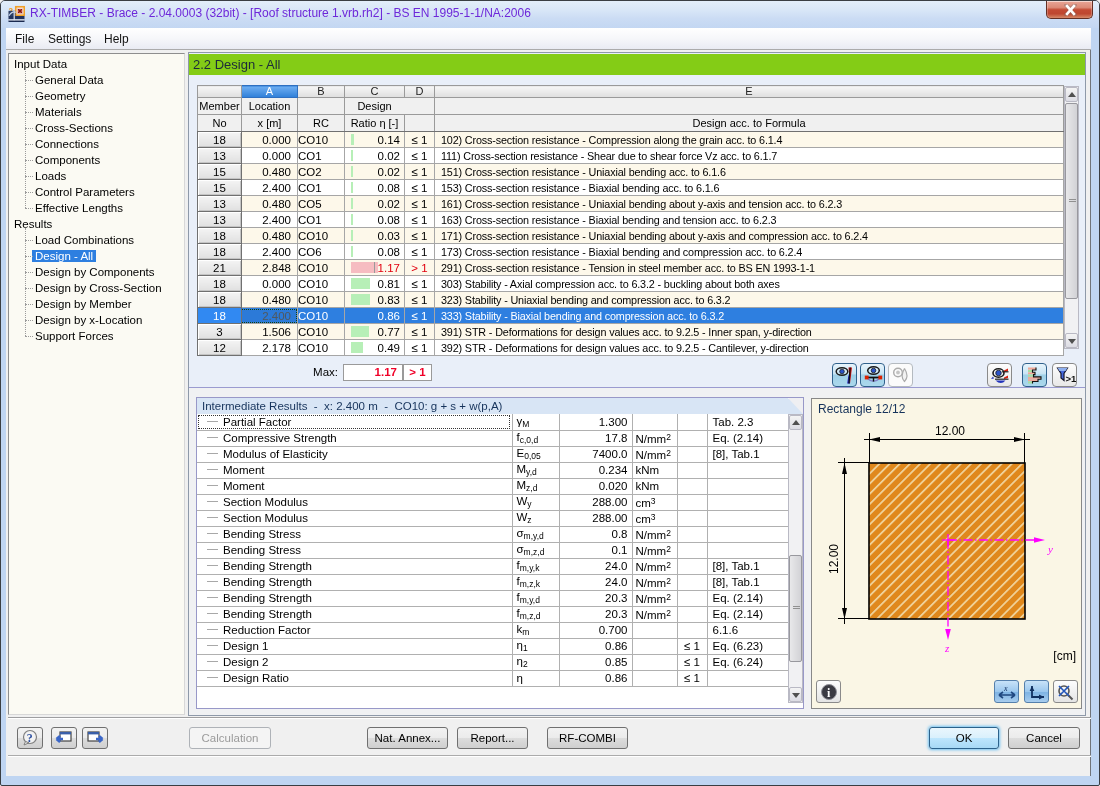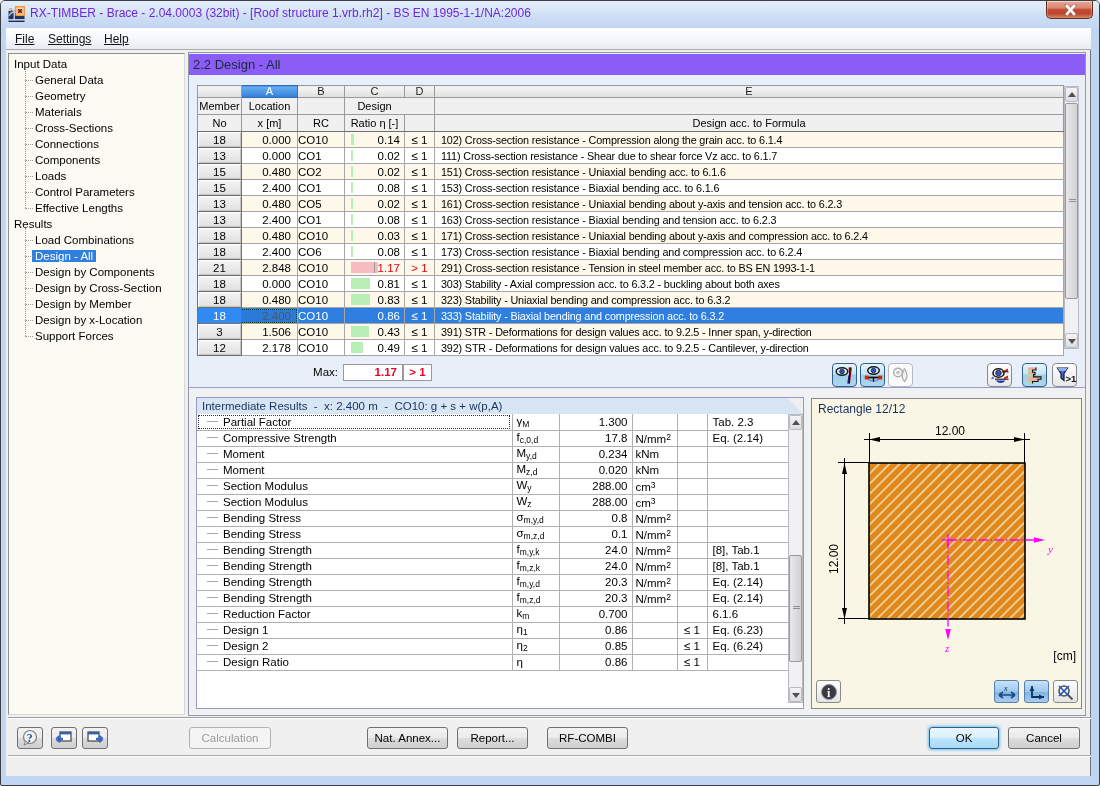--- a/index.html
+++ b/index.html
@@ -14,31 +14,31 @@
 #title-text { position:absolute; left:30px; top:6px; font-size:12px; color:#6d28d9; white-space:nowrap; }
 #appicon { position:absolute; left:8px; top:5px; width:17px; height:17px; }
 #closebtn { position:absolute; left:1046px; top:1px; width:47px; height:18px;
   border:1px solid #642F23; border-top:none; border-radius:0 0 5px 5px;
   background:linear-gradient(180deg,#E9A697 0%,#DC8A77 38%,#C34A33 52%,#BE4730 75%,#CE7455 92%,#D8896B 100%);
   box-shadow:inset 0 1px 0 rgba(255,255,255,.55), inset 1px 0 0 rgba(255,255,255,.25), inset -1px 0 0 rgba(255,255,255,.25); }
 #closebtn svg { position:absolute; left:17px; top:3px; }
 
 #menubar { position:absolute; left:6px; top:28px; width:1085px; height:22px;
   background:linear-gradient(180deg,#FFFFFF 0%,#F6F7FA 50%,#E9EBF3 100%); border-bottom:1px solid #ABABAB; }
-.menuitem { position:absolute; top:32px; font-size:12px; color:#121212;text-decoration:underline; }
+.menuitem { position:absolute; top:32px; font-size:12px; color:#121212; }
 
 #tree { position:absolute; left:8px; top:53px; width:177px; height:662px; background:#FBFAF3;
   border:1px solid #8E8E8E; border-right-color:#D8D8D8; border-bottom-color:#D8D8D8; }
 .ti { position:absolute; left:0; height:16px; line-height:16px; font-size:11.5px; color:#000; white-space:nowrap; }
 .tsel { background:#2E7FE0; color:#fff; padding:0 3px; }
 .dotv { position:absolute; border-left:1px dotted #9B9B9B; width:0; }
 .doth { position:absolute; border-top:1px dotted #9B9B9B; height:0; }
 
 #main { position:absolute; left:188px; top:52px; width:898px; height:664px; background:#E9EFF9; border:1px solid #8E99A9; }
-#mcaption { position:absolute; left:189px; top:54px; width:896px; height:21px; background:#8b5cf6;
+#mcaption { position:absolute; left:189px; top:54px; width:896px; height:21px; background:#84cc16;
   font-size:13px; color:#1C2A3A; line-height:21px; padding-left:4px; }
 #lowerbg { position:absolute; left:189px; top:387px; width:896px; height:328px; background:#F0F1F3; border-top:1px solid #9B9BD0; }
 
 
 #dtable { position:absolute; left:197px; top:85px; border-collapse:collapse; table-layout:fixed; font-size:11.5px; }
 #dtable td { overflow:hidden; white-space:nowrap; }
 .lcell { height:12px; background:linear-gradient(180deg,#F6F6F6,#DFDFDF); border:1px solid #9A9A9A;
   text-align:center; font-size:11px; color:#222; line-height:11px; }
 .lsel { background:linear-gradient(180deg,#6FAEF2,#2E7FD8); color:#fff; border-color:#2E6FC0; }
 .hrow td { height:17px; background:#F0F0F0; border-left:1px solid #9A9A9A; border-right:1px solid #9A9A9A;
@@ -323,21 +323,21 @@
         </td>
         <td class="crc csel">CO10</td>
         <td class="crat csel"><span class="rv wt">0.86</span></td>
         <td class="cd csel wt">≤ 1</td>
         <td class="ce csel">333) Stability - Biaxial bending and compression acc. to 6.3.2</td>
       </tr>
 <tr class="dr">
         <td class="cmem">3</td>
         <td class="cloc ccream">1.506</td>
         <td class="crc ccream">CO10</td>
-        <td class="crat ccream"><span class="bar green" style="width:18.0px"></span><span class="rv ">0.43</span></td>
+        <td class="crat ccream"><span class="bar green" style="width:18.0px"></span><span class="rv ">0.77</span></td>
         <td class="cd ccream ">≤ 1</td>
         <td class="ce ccream">391) STR - Deformations for design values acc. to 9.2.5 - Inner span, y-direction</td>
       </tr>
 <tr class="dr">
         <td class="cmem">12</td>
         <td class="cloc cwhite">2.178</td>
         <td class="crc cwhite">CO10</td>
         <td class="crat cwhite"><span class="bar green" style="width:11.5px"></span><span class="rv ">0.49</span></td>
         <td class="cd cwhite ">≤ 1</td>
         <td class="ce cwhite">392) STR - Deformations for design values acc. to 9.2.5 - Cantilever, y-direction</td>
@@ -442,20 +442,28 @@
         <td class="icond"></td>
         <td class="iref">Tab. 2.3</td>
       </tr>
 <tr>
         <td class="iname"><span class="idash"></span>Compressive Strength</td>
         <td class="isym">f<sub>c,0,d</sub></td>
         <td class="ival">17.8</td>
         <td class="iunit">N/mm<sup>2</sup></td>
         <td class="icond"></td>
         <td class="iref">Eq. (2.14)</td>
+      </tr>
+<tr>
+        <td class="iname"><span class="idash"></span>Modulus of Elasticity</td>
+        <td class="isym">E<sub>0,05</sub></td>
+        <td class="ival">7400.0</td>
+        <td class="iunit">N/mm<sup>2</sup></td>
+        <td class="icond"></td>
+        <td class="iref">[8], Tab.1</td>
       </tr>
 <tr>
         <td class="iname"><span class="idash"></span>Moment</td>
         <td class="isym">M<sub>y,d</sub></td>
         <td class="ival">0.234</td>
         <td class="iunit">kNm</td>
         <td class="icond"></td>
         <td class="iref"></td>
       </tr>
 <tr>

